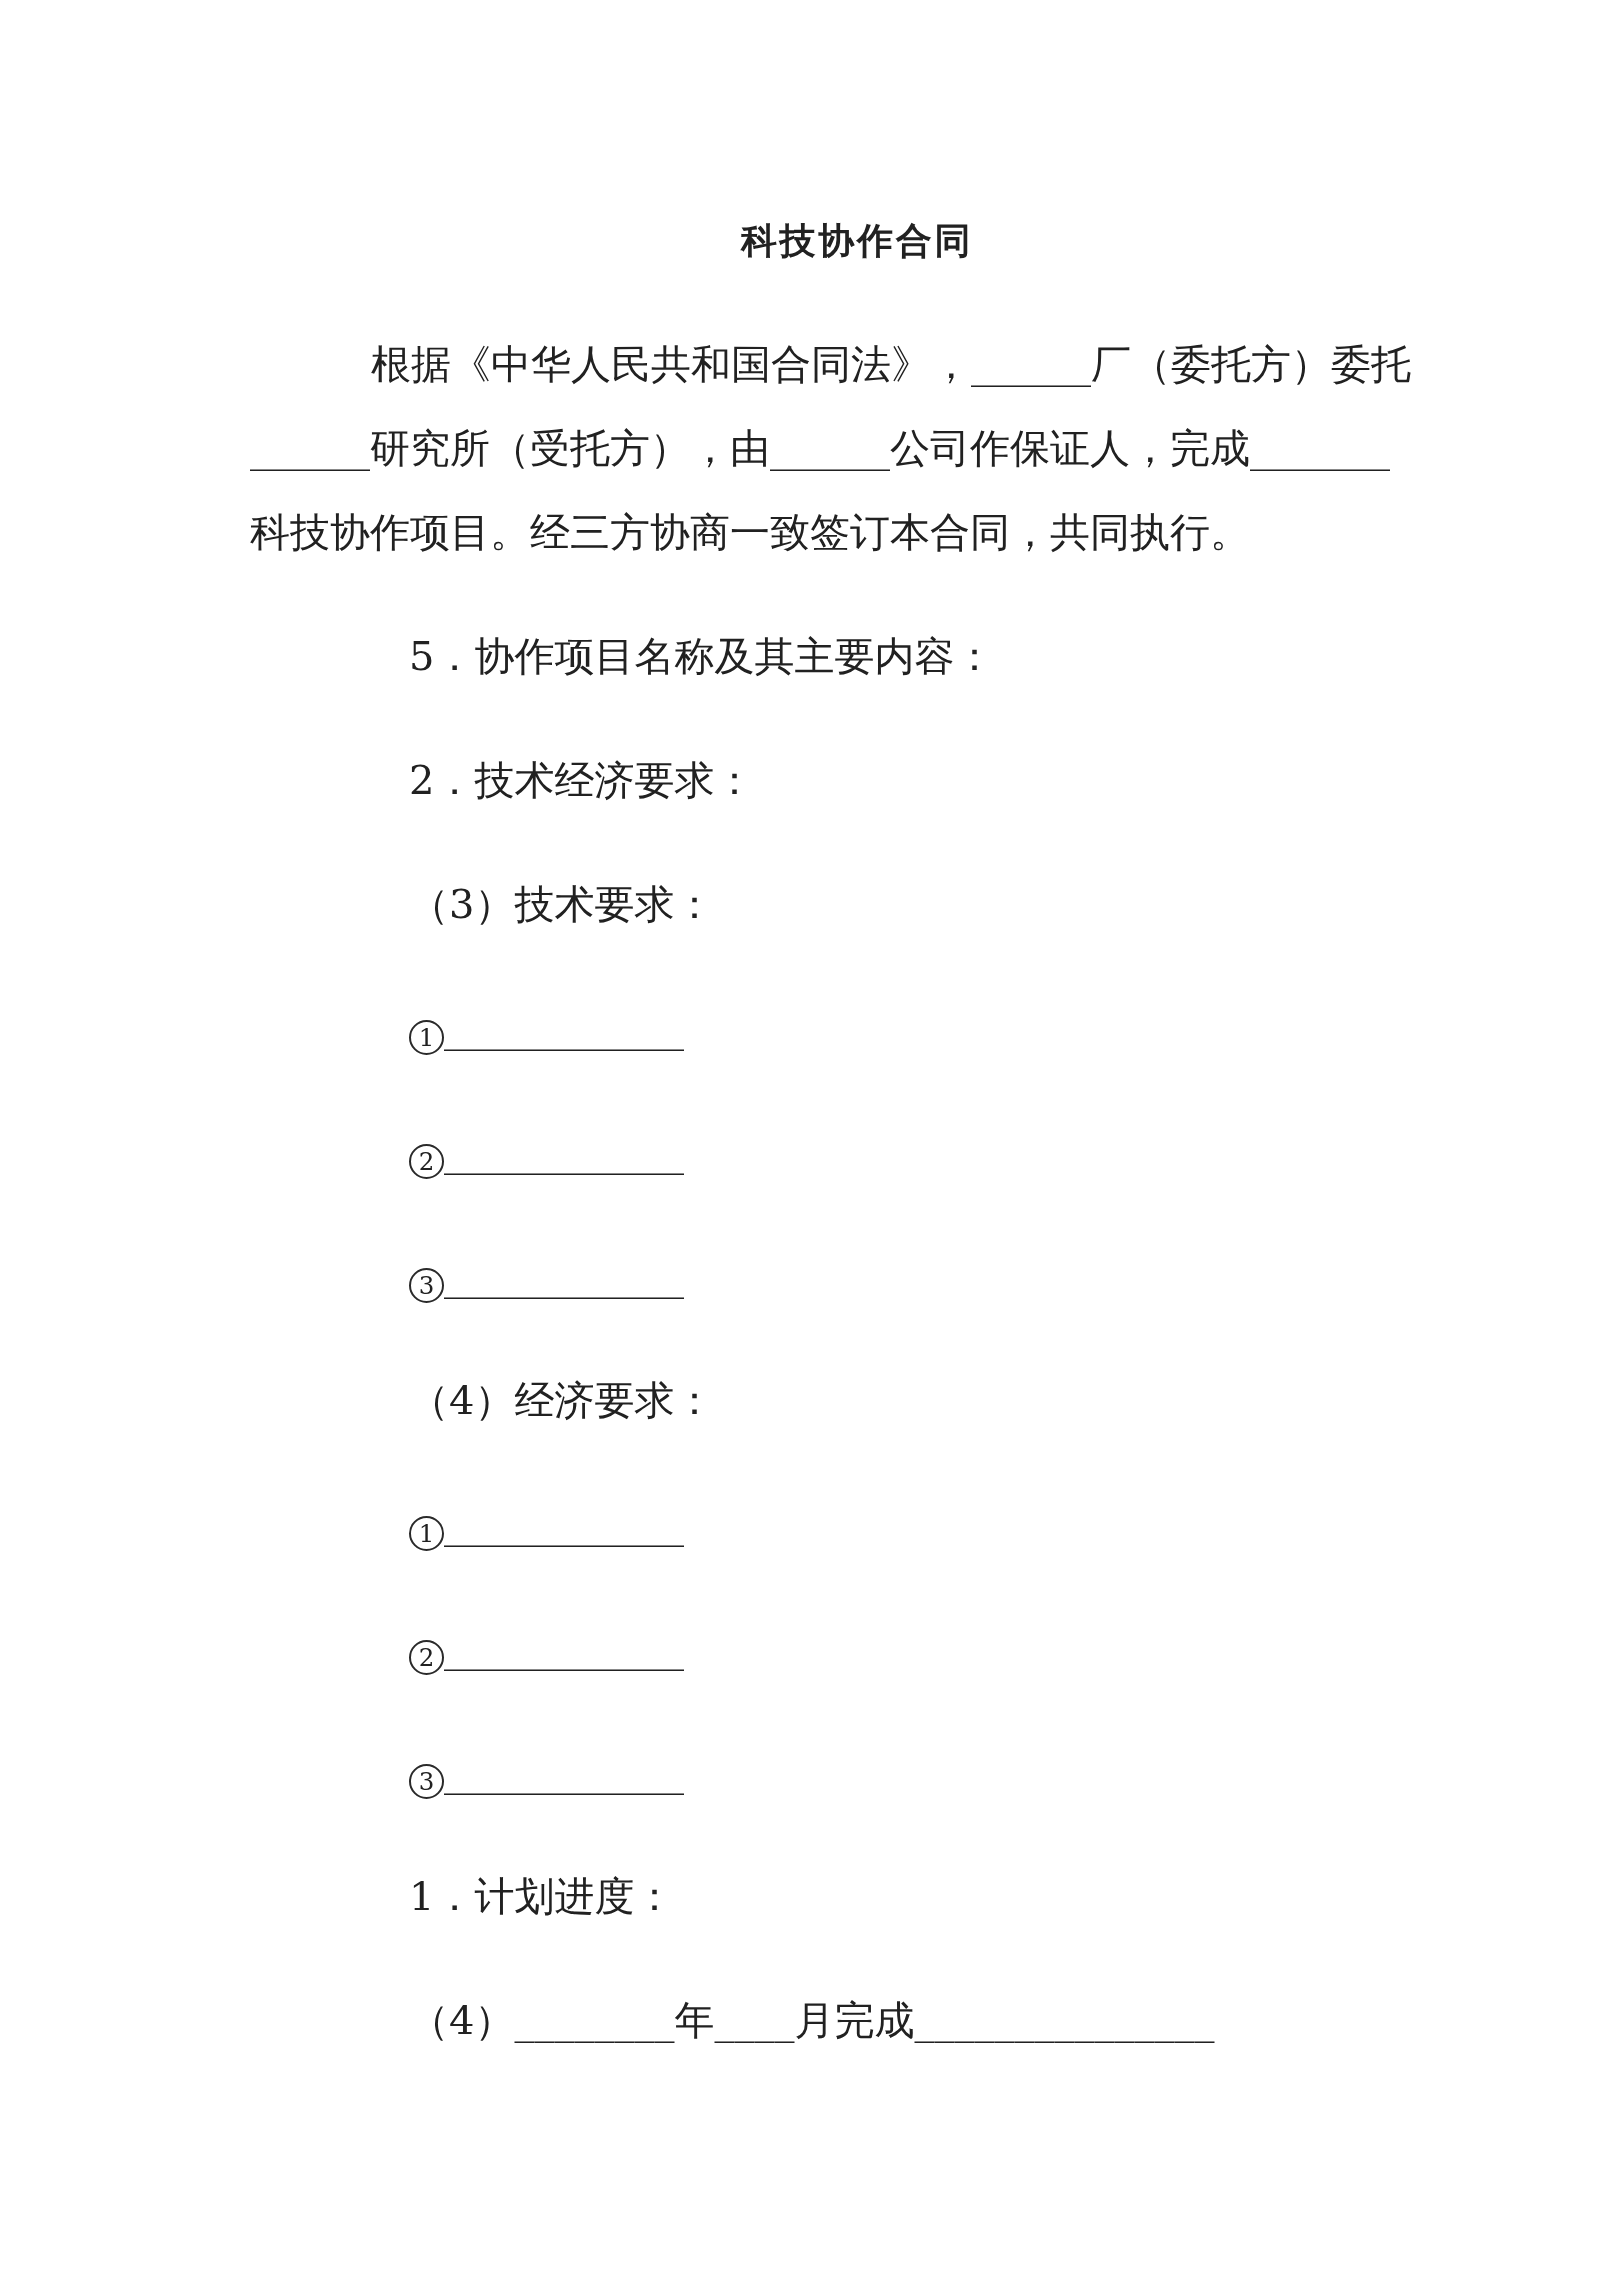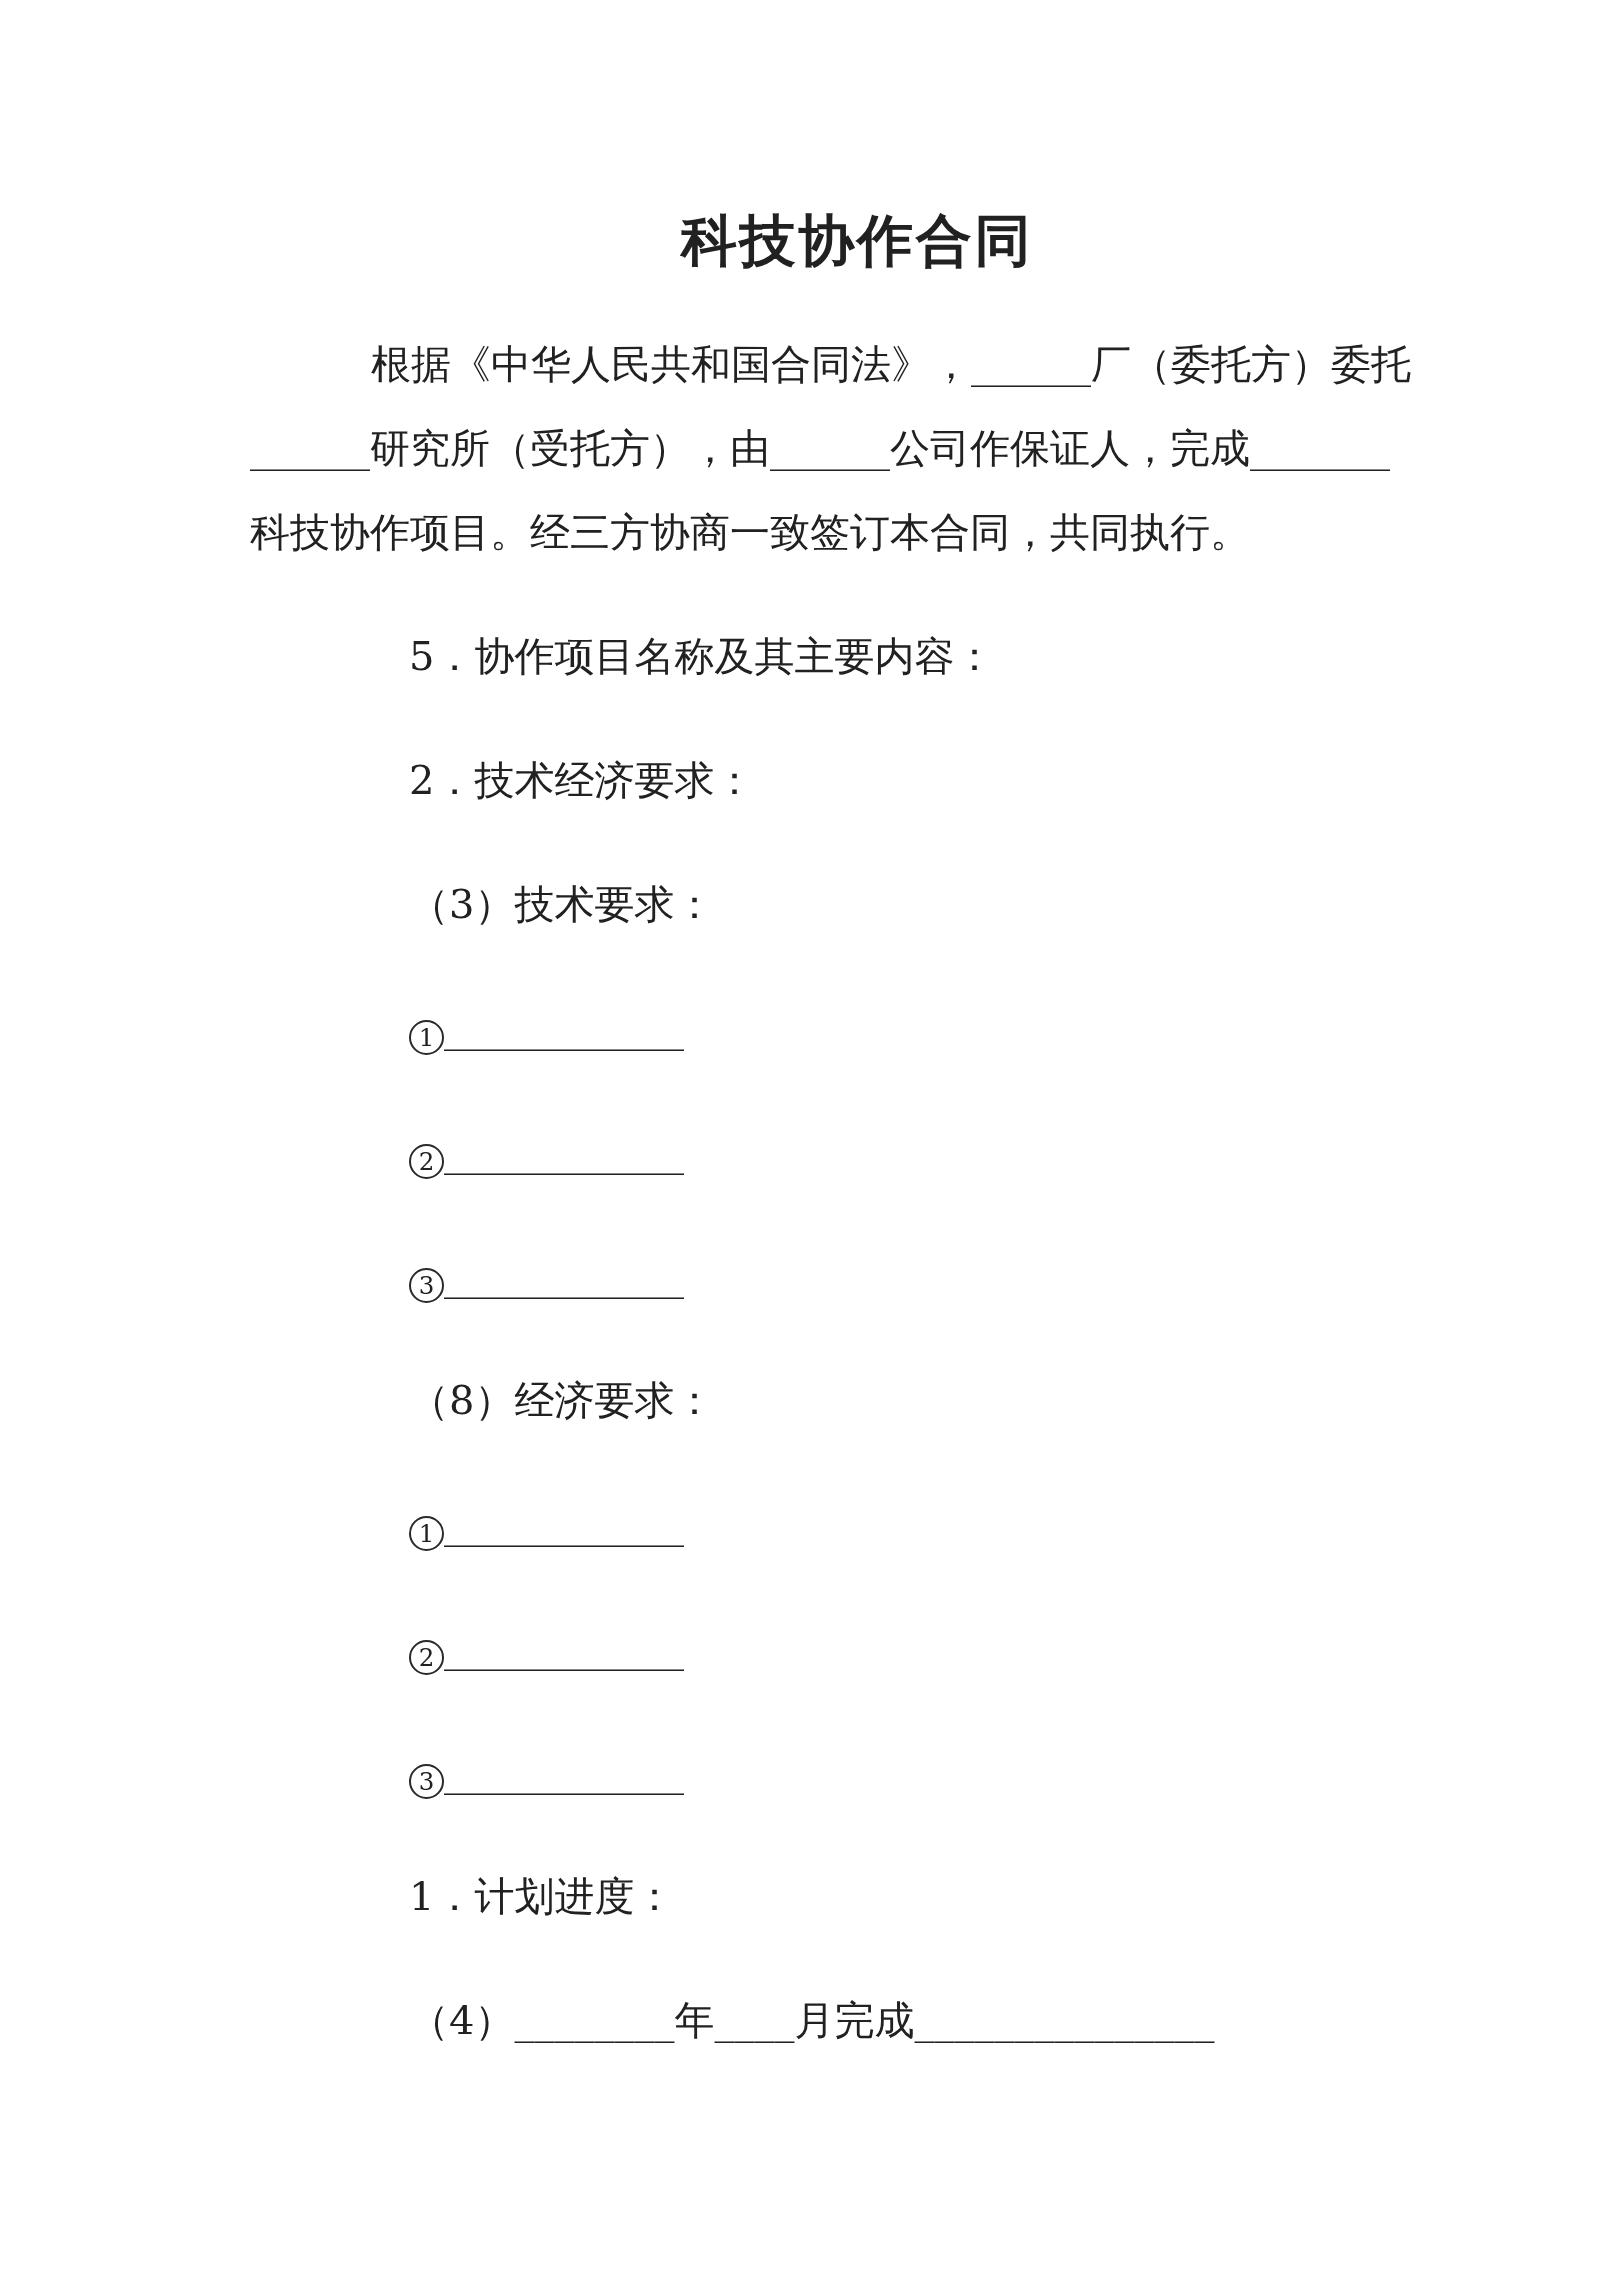--- a/index.html
+++ b/index.html
@@ -13,21 +13,21 @@
     height: 2294px;
     box-sizing: border-box;
     background: #ffffff;
     color: #212121;
     font-family: "DejaVu Serif", "Liberation Serif", serif;
     font-size: 40px;
     padding: 198px 245px 0 250px;
     overflow: hidden;
   }
   .title {
-    font-size: 56px;
+    font-size: 36px;
     font-weight: bold;
     letter-spacing: 2.7px;
     line-height: 84px;
     text-align: center;
     position: relative;
     left: 43px;
     margin: 0 0 40px 0;
     white-space: nowrap;
   }
   .intro {
@@ -89,21 +89,21 @@
   </div>
 
   <div class="item">
     <span class="circle">2</span><span class="blank-run">____________</span>
   </div>
 
   <div class="item">
     <span class="circle">3</span><span class="blank-run">____________</span>
   </div>
 
-  <div class="item">（8）经济要求：</div>
+  <div class="item">（4）经济要求：</div>
 
   <div class="item">
     <span class="circle">1</span><span class="blank-run">____________</span>
   </div>
 
   <div class="item">
     <span class="circle">2</span><span class="blank-run">____________</span>
   </div>
 
   <div class="item">

